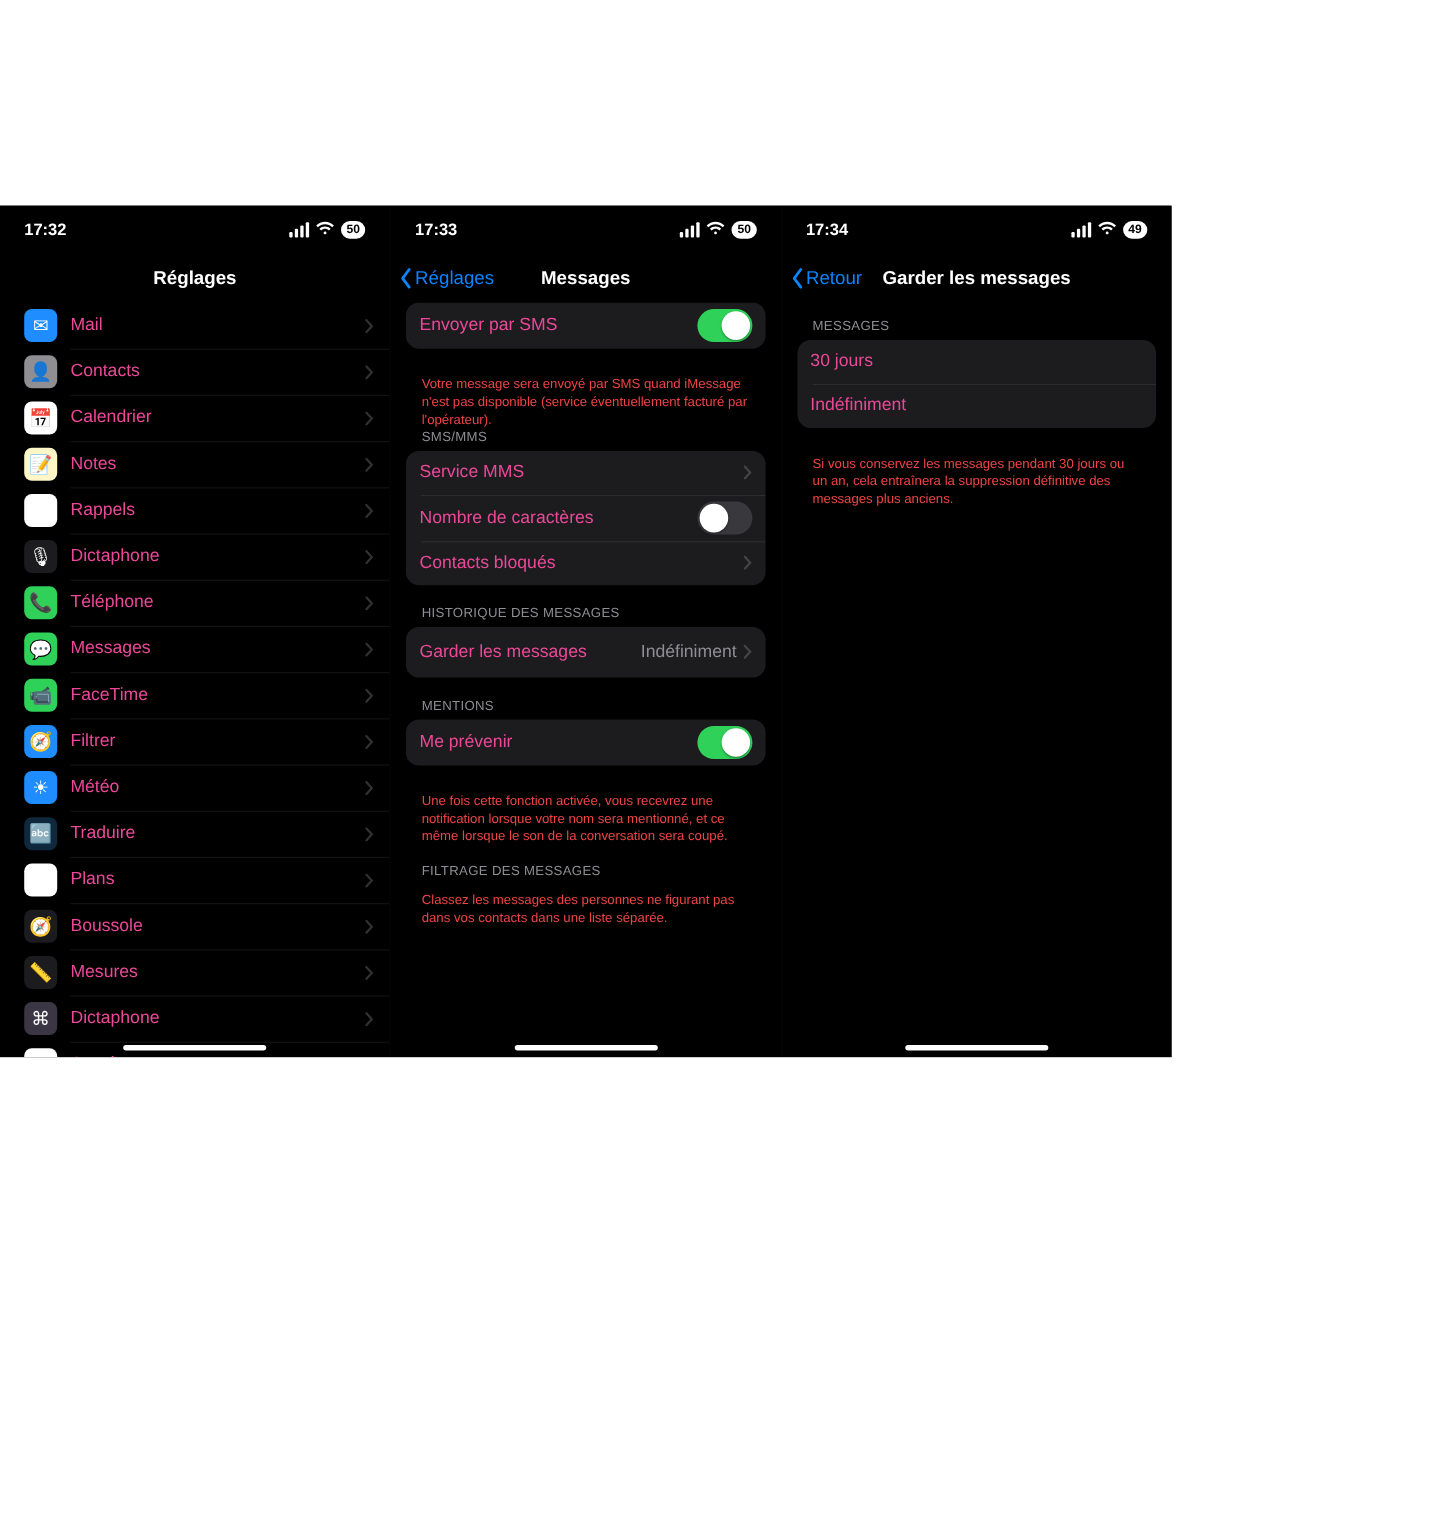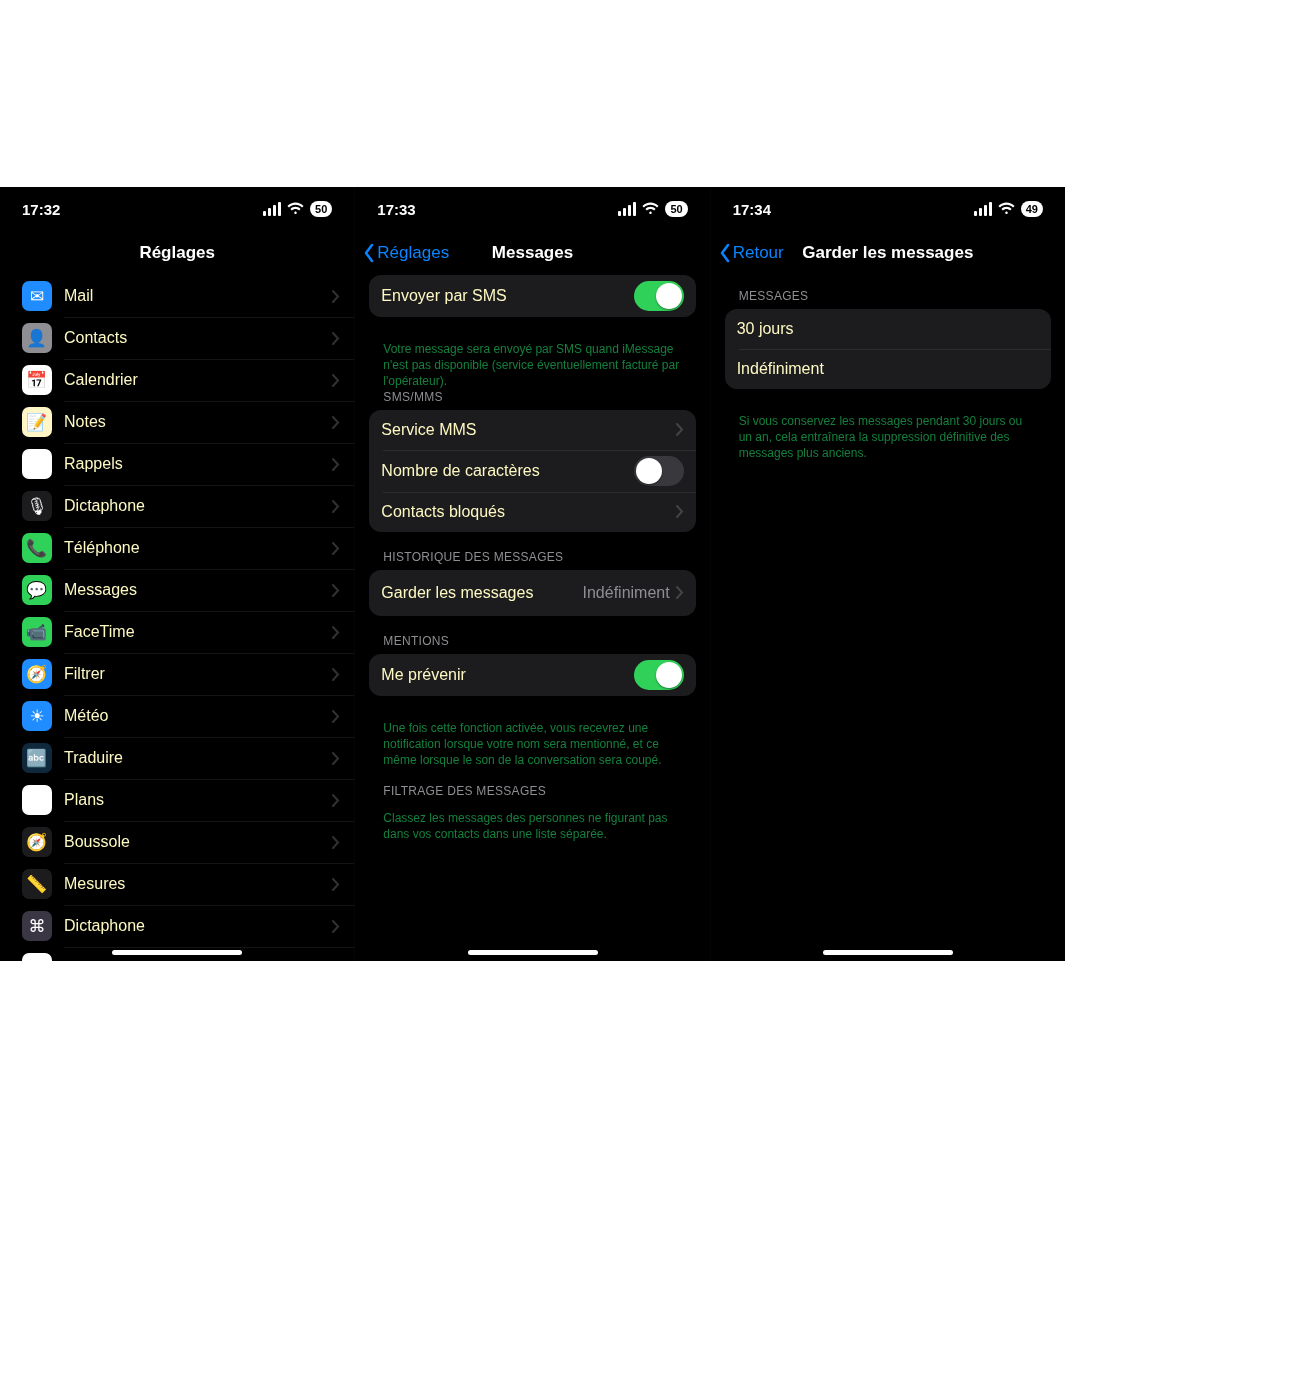--- a/index.html
+++ b/index.html
@@ -25,26 +25,26 @@
   .nav-back { display:flex; align-items:center; color:#0a84ff; font-size:17px; gap:2px; }
   .chev-left { width:12px; height:20px; }
 
   
   .scroll { flex:1; overflow:hidden; }
   .group { margin:0 14px 18px; background:#1c1c1e; border-radius:12px; overflow:hidden; }
   .group.flat { background:transparent; border-radius:0; margin-left:0; margin-right:0; }
   .row { display:flex; align-items:center; min-height:40px; padding:6px 12px 6px 12px; position:relative; }
   .row + .row::before { content:""; position:absolute; left:54px; right:0; top:0; height:1px; background:rgba(255,255,255,0.08); }
   .group.noicons .row + .row::before { left:14px; }
-  .row .label { flex:1; font-size:16px; color:#fef9c3; }
+  .row .label { flex:1; font-size:16px; color:#ec4899; }
   .row .value { font-size:16px; color:#8e8e93; margin-right:6px; }
   .chev-right { width:8px; height:13px; opacity:.35; }
   .app-icon { width:30px; height:30px; border-radius:7px; margin-right:12px; display:flex; align-items:center; justify-content:center; font-size:17px; flex:none; }
   .section-header { font-size:12px; color:#8e8e93; text-transform:uppercase; padding:0 28px 6px; letter-spacing:.3px; }
-  .section-footer { font-size:12px; color:#15803d; padding:6px 28px 0; line-height:1.35; }
+  .section-footer { font-size:12px; color:#ef4444; padding:6px 28px 0; line-height:1.35; }
 
   
   .toggle { width:50px; height:30px; border-radius:15px; position:relative; flex:none; }
   .toggle.on { background:#30d158; }
   .toggle.off { background:#39393d; }
   .knob { position:absolute; top:2px; width:26px; height:26px; border-radius:13px; background:#fff; box-shadow:0 1px 2px rgba(0,0,0,.4); }
   .toggle.on .knob { right:2px; }
   .toggle.off .knob { left:2px; }
 
   

